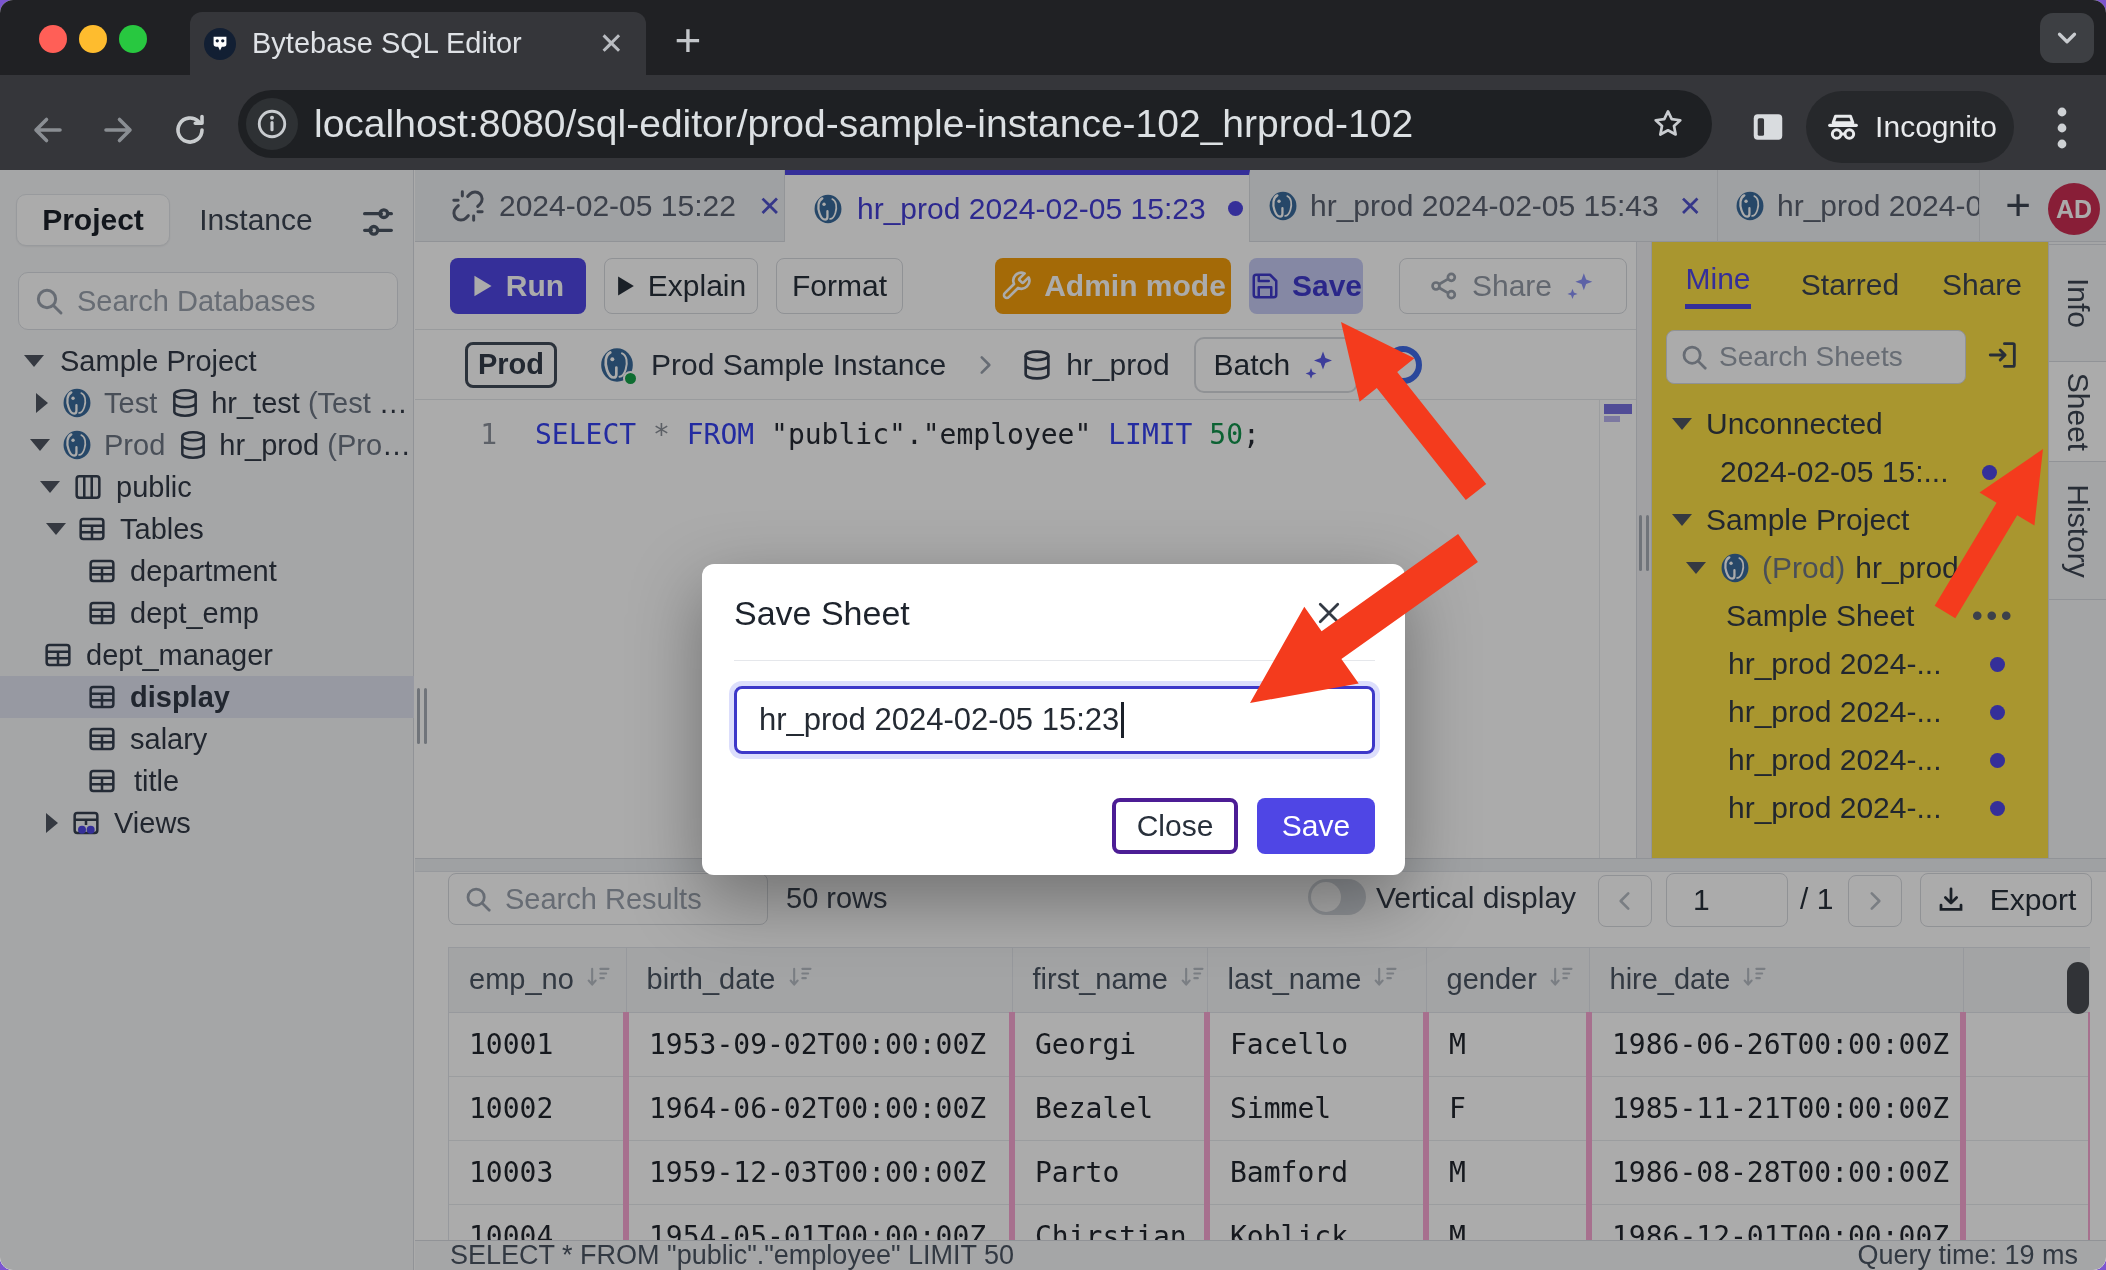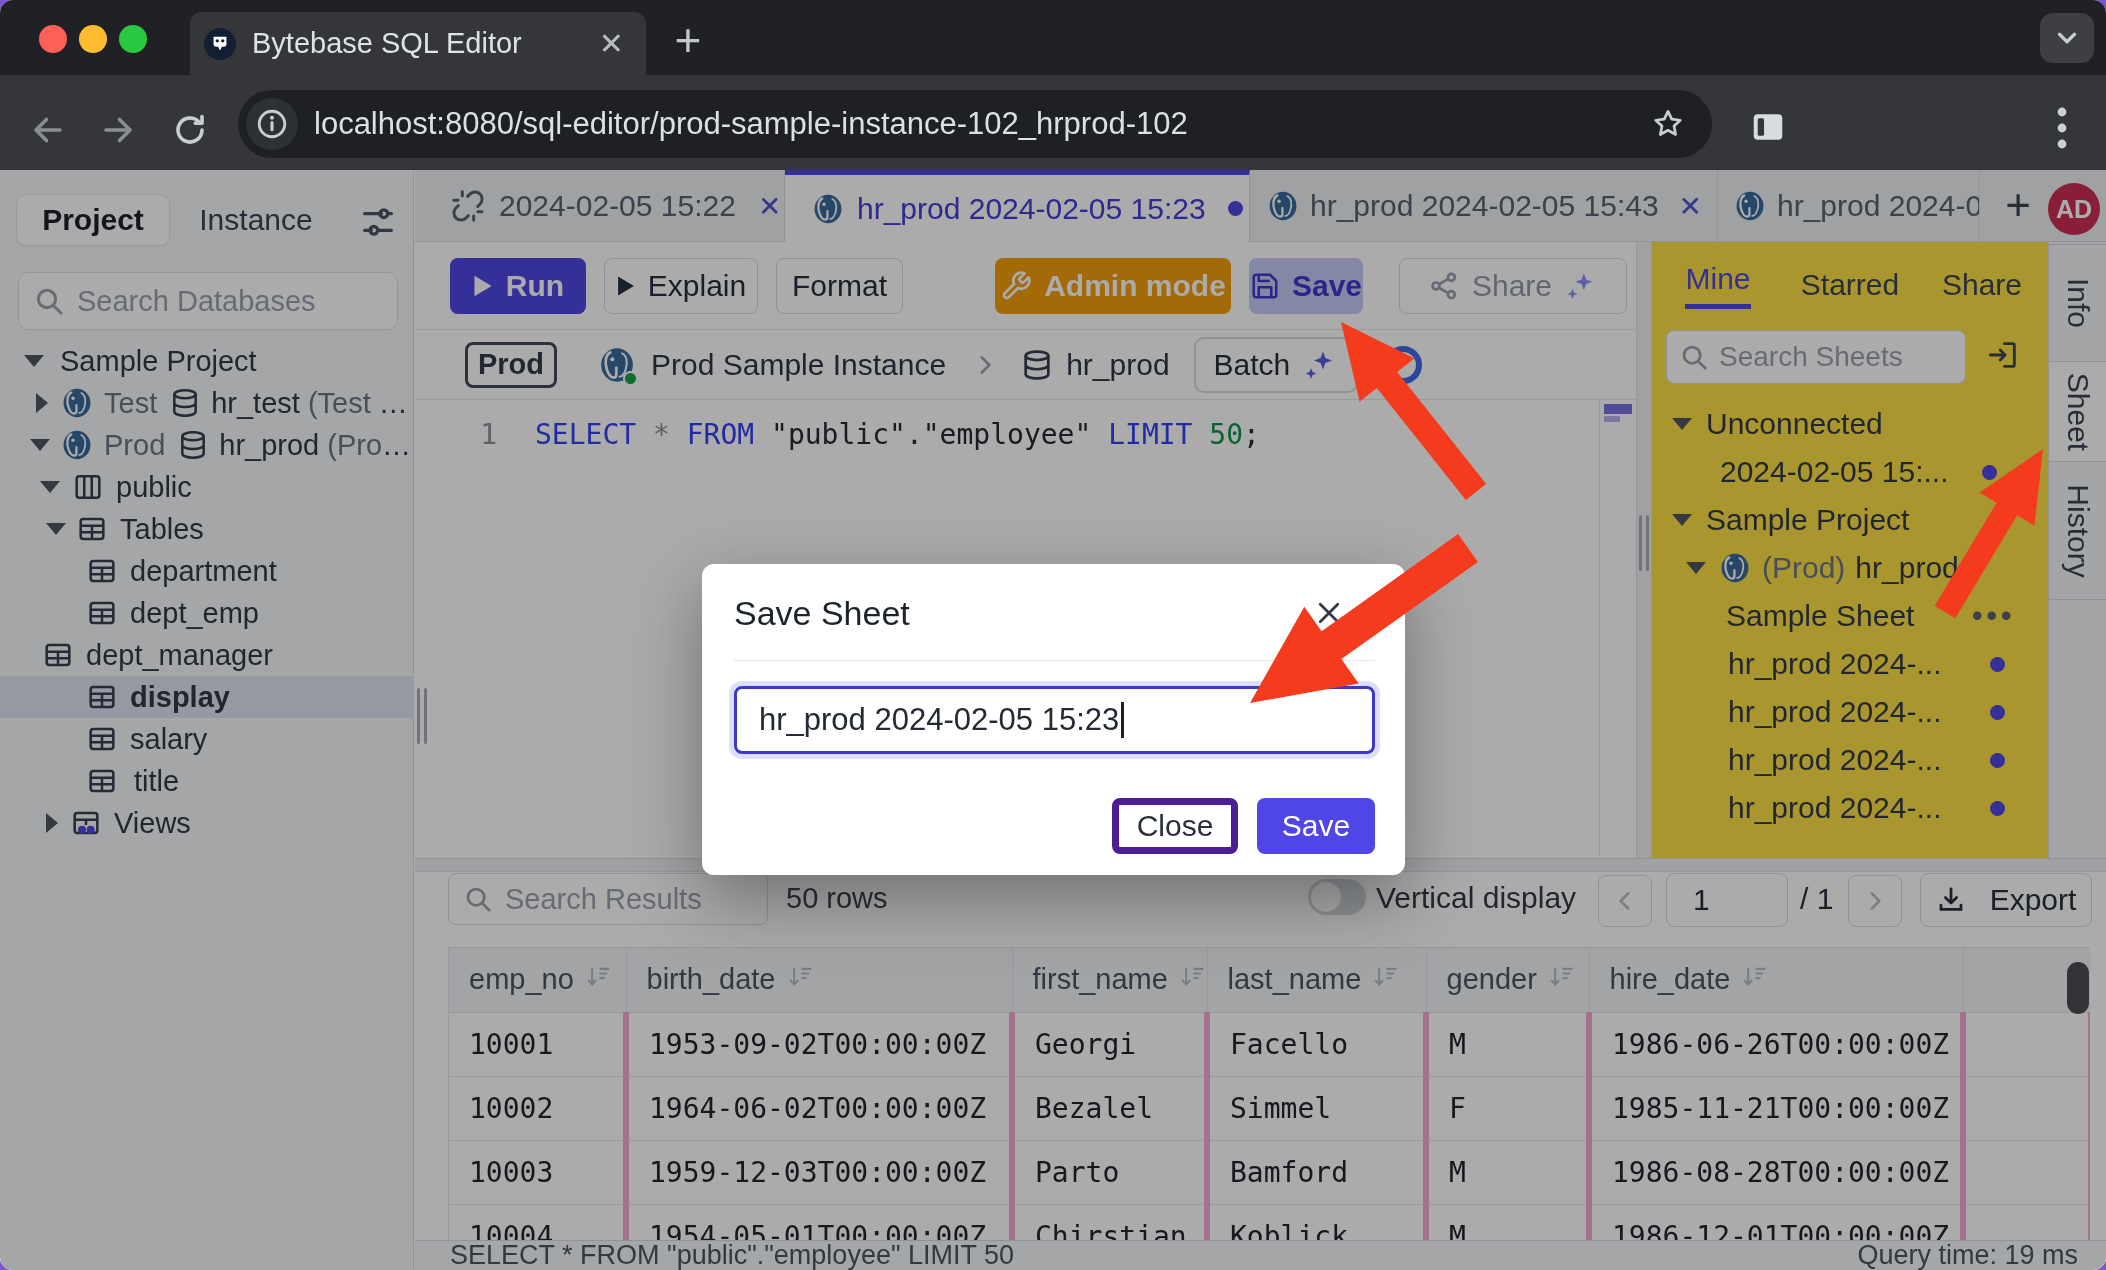--- a/index.html
+++ b/index.html
@@ -17,21 +17,21 @@
   .btab .favicon { width:32px; height:32px; border-radius:50%; background:#121f33; margin-left:14px; display:flex; align-items:center; justify-content:center; }
   .btab .title { color:#dfe2e6; font-size:29px; margin-left:16px; flex:1; white-space:nowrap; }
   .btab .bx { color:#b9bcc1; font-size:30px; margin-right:22px; }
   .newtab { position:absolute; left:664px; top:22px; width:48px; height:40px; color:#c3c6ca; font-size:46px; font-weight:300; line-height:36px; text-align:center; }
   .chevpill { position:absolute; left:2040px; top:13px; width:54px; height:50px; border-radius:13px; background:#3d3f43; display:flex; align-items:center; justify-content:center; }
 
   .addrbar { position:absolute; left:0; top:75px; width:2106px; height:95px; background:#35363a; }
   .navic { position:absolute; top:37px; }
   .urlpill { position:absolute; left:238px; top:15px; width:1474px; height:68px; border-radius:34px; background:#1e2023; display:flex; align-items:center; }
   .infocirc { width:52px; height:52px; border-radius:50%; background:#2e3134; margin-left:8px; display:flex; align-items:center; justify-content:center; }
-  .urltext { color:#dce0e3; font-size:31px; margin-left:16px; flex:1; white-space:nowrap; overflow:hidden; }
+  .urltext { color:#dce0e3; font-size:39px; margin-left:16px; flex:1; white-space:nowrap; overflow:hidden; }
   .incog { position:absolute; left:1806px; top:16px; width:208px; height:72px; border-radius:36px; background:#26282b; display:flex; align-items:center; justify-content:center; gap:12px; }
   .incog span { color:#e8eaec; font-size:30px; }
 
   
   .app { position:absolute; left:0; top:170px; width:2106px; height:1100px; background:#fff; }
 
   
   .sidebar { position:absolute; left:0; top:0; width:414px; height:1100px; background:#f7f8fa; border-right:1px solid #d9dce1; }
   .sb-head { position:absolute; left:0; top:20px; width:414px; height:60px; }
   .seg-active { position:absolute; left:16px; top:4px; width:154px; height:52px; background:#fff; border:1px solid #e3e6ea; border-radius:10px; box-shadow:0 1px 2px rgba(0,0,0,.06); display:flex; align-items:center; justify-content:center; font-size:30px; font-weight:600; color:#1c222b; }
@@ -151,21 +151,21 @@
   .dim { position:absolute; left:0; top:170px; width:2106px; height:1100px; background:rgba(0,0,0,0.33); z-index:50; }
 
   
   .modal { position:absolute; left:702px; top:564px; width:703px; height:311px; background:#fff; border-radius:12px; box-shadow:0 24px 70px rgba(0,0,0,.35); z-index:60; }
   .modal .mtitle { position:absolute; left:32px; top:30px; font-size:34px; font-weight:500; color:#1d232c; }
   .modal .mx { position:absolute; left:612px; top:34px; }
   .modal .mdivider { position:absolute; left:32px; top:96px; width:641px; height:1px; background:#e5e7eb; }
   .modal .minput { position:absolute; left:32px; top:122px; width:641px; height:68px; border:3px solid #3d38c9; border-radius:8px; box-shadow:0 0 0 5px #dcdefc; display:flex; align-items:center; }
   .modal .minput .val { font-size:31px; color:#242a33; margin-left:22px; }
   .modal .minput .caretbar { width:3px; height:36px; background:#1b2029; margin-left:2px; }
-  .modal .mclose { position:absolute; left:410px; top:234px; width:126px; height:56px; border:7px solid #4c1d95; border-radius:8px; display:flex; align-items:center; justify-content:center; font-size:30px; color:#28303b; background:#fff; }
+  .modal .mclose { position:absolute; left:410px; top:234px; width:126px; height:56px; border:4px solid #4c1d95; border-radius:8px; display:flex; align-items:center; justify-content:center; font-size:30px; color:#28303b; background:#fff; }
   .modal .msave { position:absolute; left:555px; top:234px; width:118px; height:56px; border-radius:8px; background:#4f46e5; color:#fff; font-size:30px; display:flex; align-items:center; justify-content:center; }
 
   .arrows { position:absolute; inset:0; z-index:70; pointer-events:none; }
 </style>
 </head>
 <body>
 
 <div class="window">
 
   <div class="titlebar">
@@ -212,20 +212,30 @@
       </span>
       <span class="urltext">localhost:8080/sql-editor/prod-sample-instance-102_hrprod-102</span>
       <svg width="36" height="36" viewBox="0 0 24 24" style="margin-right:26px">
           <path d="M12 3.6l2.5 5.2 5.7.7-4.2 3.9 1.1 5.6-5.1-2.8-5.1 2.8 1.1-5.6L3.8 9.5l5.7-.7z" fill="none" stroke="#c9ccd0" stroke-width="1.8" stroke-linejoin="round"></path>
         </svg>
     </div>
     <svg style="position:absolute;left:1749px;top:33px" width="38" height="38" viewBox="0 0 24 24">
         <rect x="3" y="4" width="18" height="16" rx="2.5" fill="#d9dcdf"></rect>
         <rect x="5.5" y="6.5" width="4" height="11" rx="1" fill="#35363a"></rect>
       </svg>
+    <div class="incog">
+      <svg width="40" height="40" viewBox="0 0 24 24">
+          <path d="M7.5 5.5h9l1.4 4H6.1z" fill="none" stroke="#e8eaec" stroke-width="1.8" stroke-linejoin="round"></path>
+          <path d="M4 11h16" stroke="#e8eaec" stroke-width="1.9" stroke-linecap="round"></path>
+          <circle cx="8.2" cy="16.2" r="2.6" fill="none" stroke="#e8eaec" stroke-width="1.8"></circle>
+          <circle cx="15.8" cy="16.2" r="2.6" fill="none" stroke="#e8eaec" stroke-width="1.8"></circle>
+          <path d="M10.8 16.2h2.4" stroke="#e8eaec" stroke-width="1.8"></path>
+        </svg>
+      <span>Incognito</span>
+    </div>
     <svg style="position:absolute;left:2048px;top:29px" width="28" height="48" viewBox="0 0 12 24">
         <circle cx="6" cy="4" r="2.2" fill="#ced1d4"></circle>
         <circle cx="6" cy="12" r="2.2" fill="#ced1d4"></circle>
         <circle cx="6" cy="20" r="2.2" fill="#ced1d4"></circle>
       </svg>
   </div>
 
   <div class="app">
 
     <div class="sidebar">

